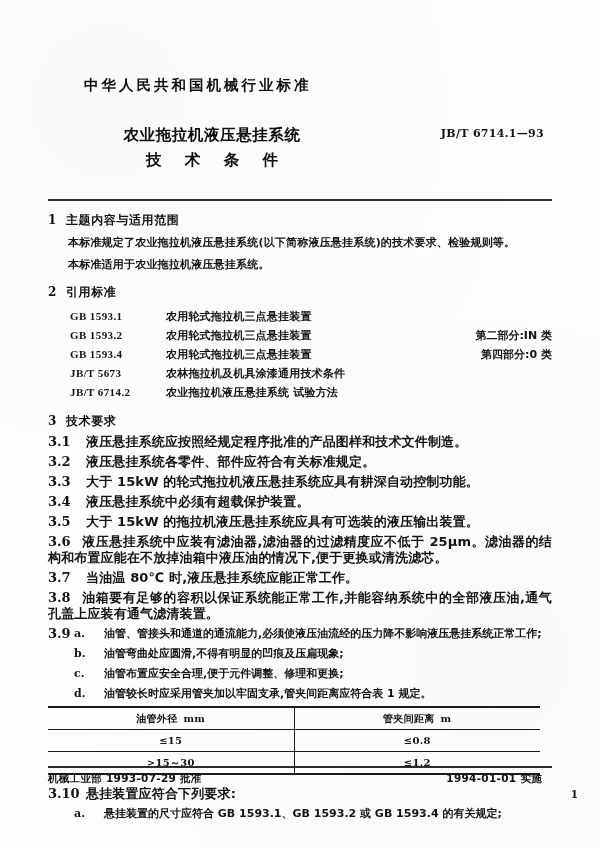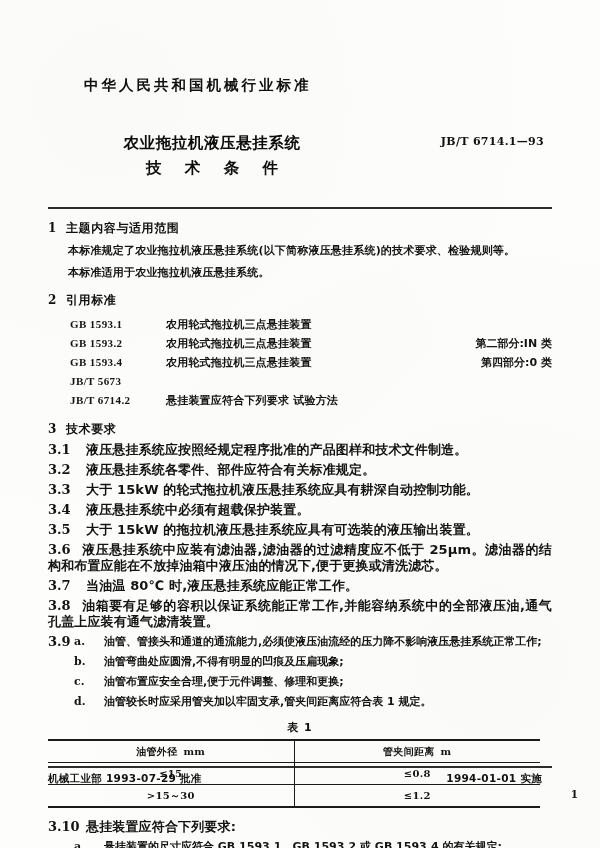--- a/index.html
+++ b/index.html
@@ -39,21 +39,21 @@
   .org-line {
     margin-top: 76px;
     font-size: 14.5px;
     font-weight: bold;
     letter-spacing: 3.0px;
     text-align: left;
     padding-left: 36px;
     color: #111;
   }
   .title-block {
-    margin-top: 36px;
+    margin-top: 28px;
     position: relative;
     height: 52px;
   }
   .doc-title {
     position: absolute;
     left: 14px;
     top: 0;
     width: 300px;
     text-align: center;
     font-size: 15.5px;
@@ -315,25 +315,26 @@
           <span class="ref-name">农用轮式拖拉机三点悬挂装置</span>
           <span class="ref-part">第二部分:IN 类</span>
         </div>
         <div class="ref-row">
           <span class="ref-code">GB 1593.4</span>
           <span class="ref-name">农用轮式拖拉机三点悬挂装置</span>
           <span class="ref-part">第四部分:0 类</span>
         </div>
         <div class="ref-row">
           <span class="ref-code">JB/T 5673</span>
+          <span class="ref-name">农林拖拉机及机具涂漆通用技术条件</span>
           <span class="ref-part"></span>
         </div>
         <div class="ref-row">
           <span class="ref-code">JB/T 6714.2</span>
-          <span class="ref-name">悬挂装置应符合下列要求  试验方法</span>
+          <span class="ref-name">农业拖拉机液压悬挂系统  试验方法</span>
           <span class="ref-part"></span>
         </div>
       </div>
     </div>
 
     <div class="sec">
       <div class="sec-head">
         <span class="num mono-num">3</span><span>技术要求</span>
       </div>
 
@@ -382,21 +383,20 @@
       <div class="sub-item">
         <span class="letter">c.</span>
         <span>油管布置应安全合理,便于元件调整、修理和更换;</span>
       </div>
       <div class="sub-item">
         <span class="letter">d.</span>
         <span>油管较长时应采用管夹加以牢固支承,管夹间距离应符合表 1 规定。</span>
       </div>
     </div>
 
-    <div class="table-caption">表 1</div>
     <table class="spec">
       <colgroup>
         <col style="width:246px">
         <col style="width:246px">
       </colgroup>
       <thead>
         <tr>
           <th>
             <span>油管外径</span><span class="unit">mm</span>
           </th>

